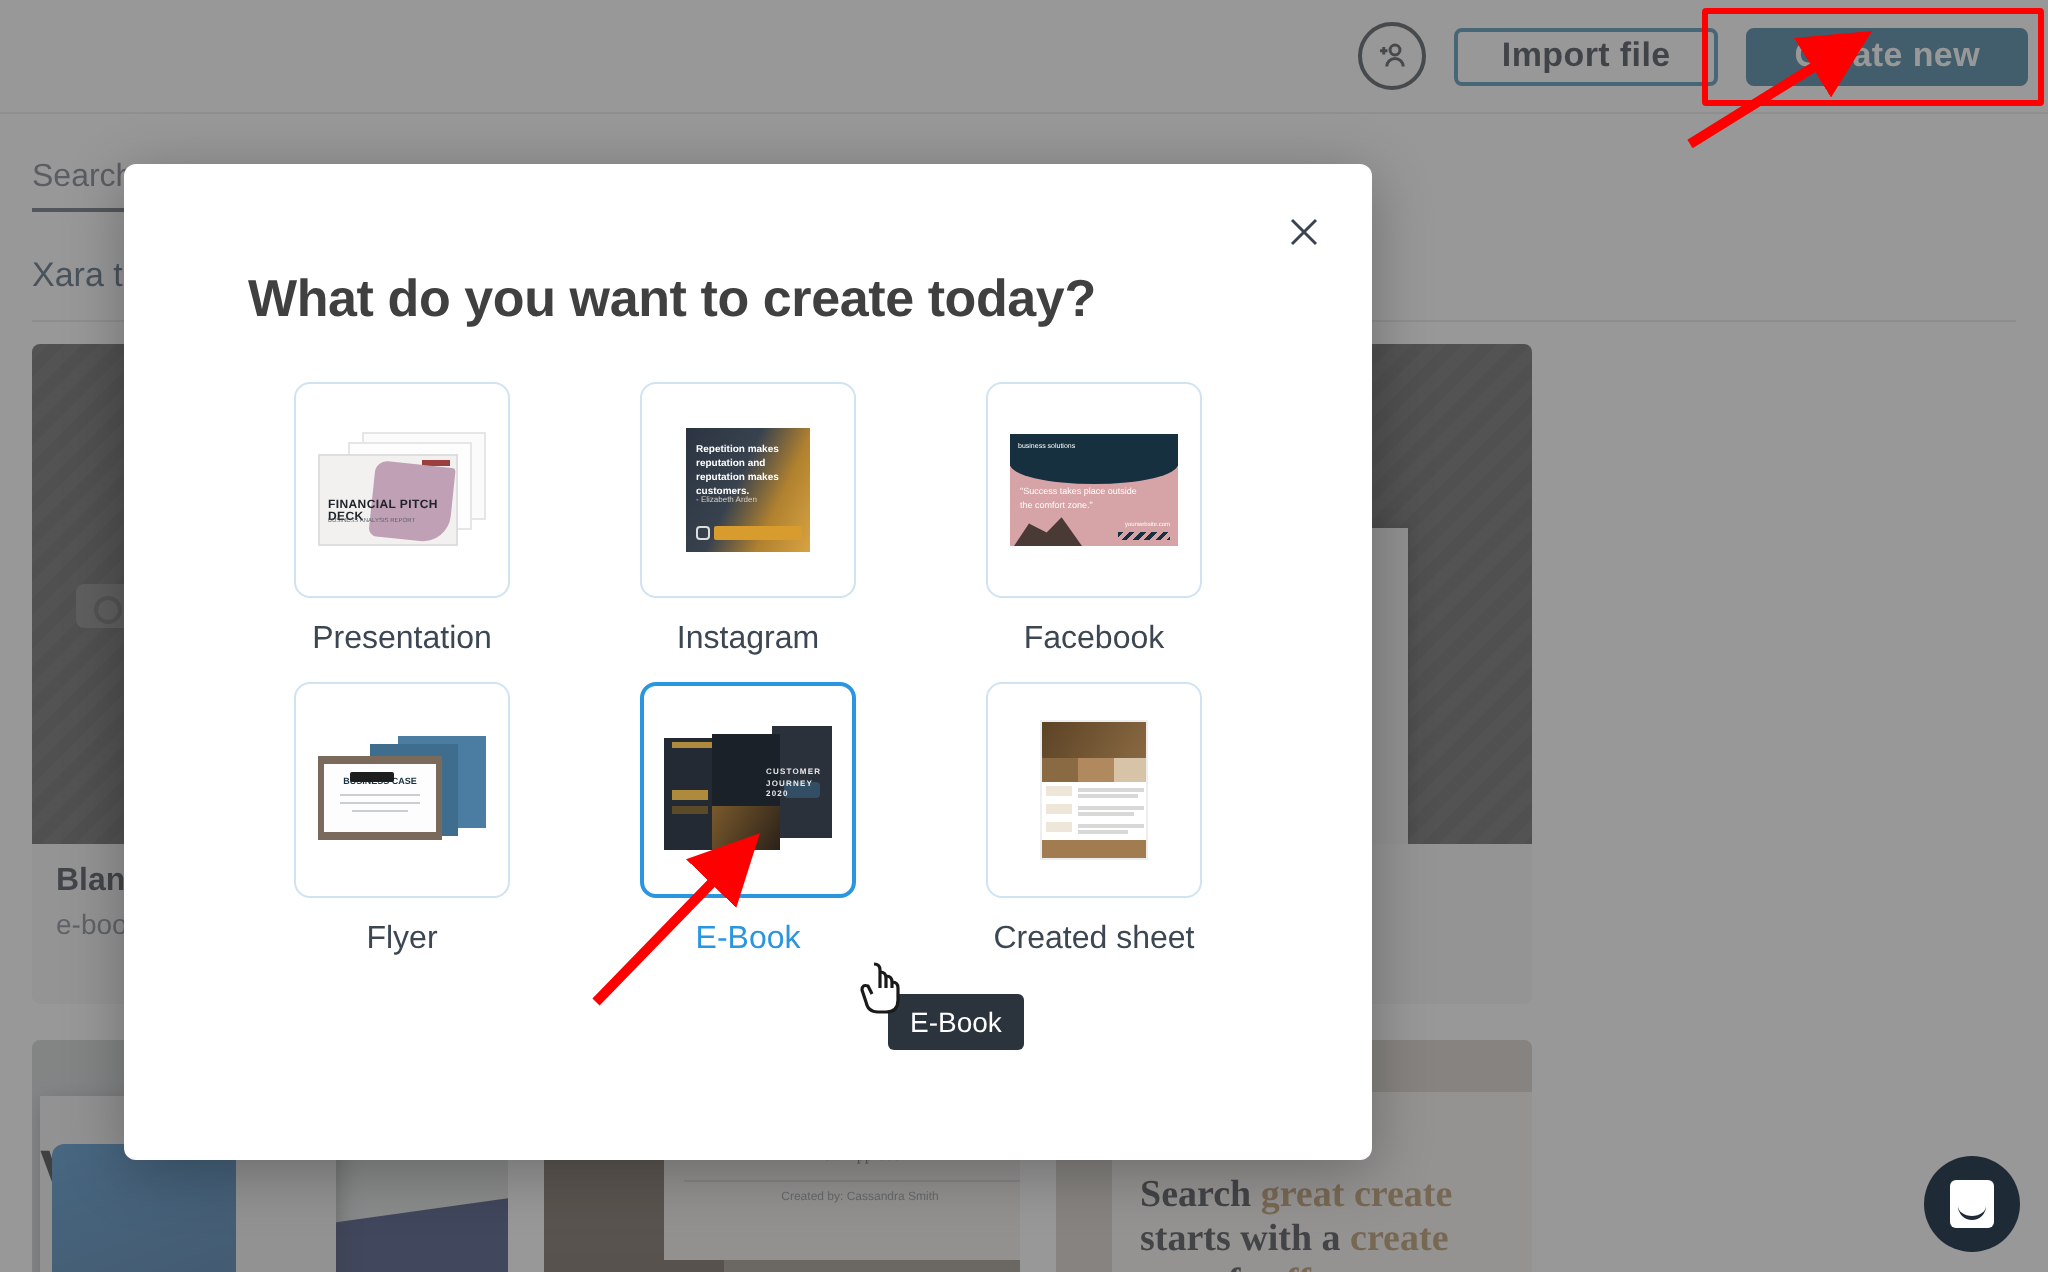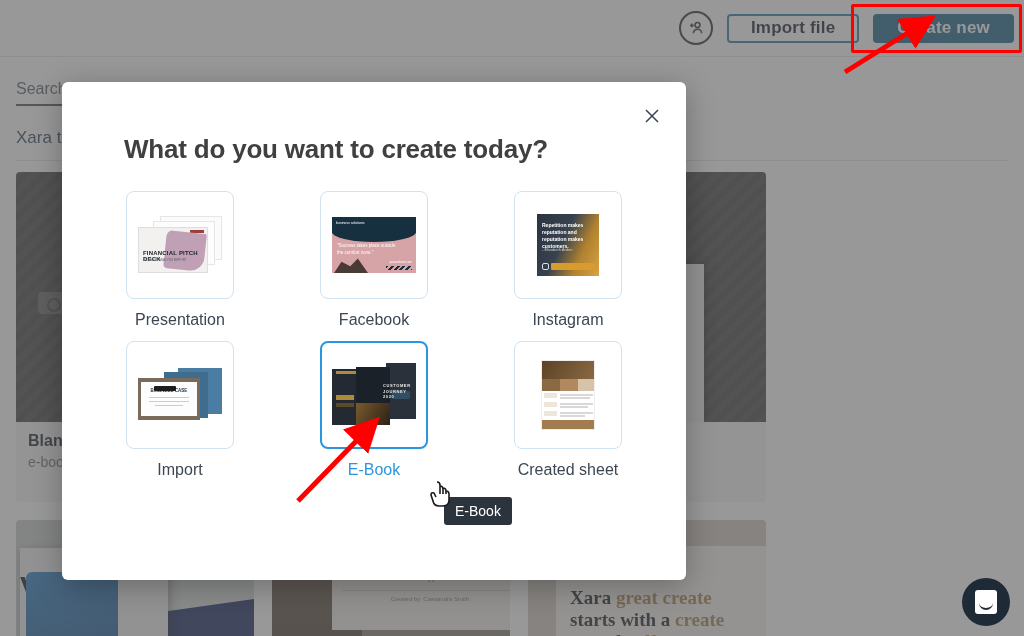--- a/index.html
+++ b/index.html
@@ -119,21 +119,21 @@
     position: absolute; right: 20px; top: 20px; width: 28px; height: 28px;
     display: flex; align-items: center; justify-content: center;
     color: #3a4450; cursor: pointer; font-size: 22px; line-height: 1;
   }
   .modal-title {
     font-size: 26px; font-weight: bold; color: #404040;
     margin: 18px 0 0 24px; letter-spacing: -.2px;
   }
   .cards {
     margin-top: 26px; display: grid;
-    grid-template-columns: repeat(3, 143px); gap: 12px 51px;
+    grid-template-columns: repeat(3, 143px); gap: 12px 30px;
     justify-content: center;
   }
   .cardwrap { width: 143px; display: flex; flex-direction: column; align-items: center; }
   .cardbox {
     width: 108px; height: 108px; border: 1px solid #cfe3f2; border-radius: 8px;
     background: #fff; display: flex; align-items: center; justify-content: center;
     position: relative; cursor: pointer; overflow: visible;
   }
   .cardbox.selected { border: 2px solid #2b96e0; }
   .cardlabel { margin-top: 12px; font-size: 16px; color: #3c4753; text-align: center; }
@@ -315,21 +315,21 @@
       </div>
 
       <div class="tcard">
         <div class="thumb thumb-coffee">
           <div class="page">
             <div class="logo">
               <span>LOGO</span>
               <small>COMPANY</small>
             </div>
             <div class="head">
-              <span>Xara</span>
+              <span>Search</span>
               <em>great create</em><br>
               <span>starts with a</span>
               <em>create</em><br>
               <span>cup of</span>
               <em>coffee</em>
             </div>
 
           </div>
         </div>
 
@@ -361,43 +361,43 @@
               <div class="ttl">FINANCIAL PITCH DECK</div>
               <div class="sub">BUSINESS ANALYSIS REPORT</div>
             </div>
           </div>
         </div>
         <div class="cardlabel">Presentation</div>
       </div>
 
       <div class="cardwrap">
         <div class="cardbox">
+          <div class="tn-ig">
+            <div class="q">Repetition makes reputation and reputation makes customers.</div>
+            <div class="a">- Elizabeth Arden</div>
+            <div class="ic"></div>
+            <div class="btn"></div>
+          </div>
+        </div>
+        <div class="cardlabel">Instagram</div>
+      </div>
+
+      <div class="cardwrap">
+        <div class="cardbox">
           <div class="tn-fb">
             <div class="navy"></div>
             <div class="wave"></div>
             <div class="lbl">business solutions</div>
             <div class="q">"Success takes place outside the comfort zone."</div>
             <div class="rock"></div>
             <div class="sig">yourwebsite.com</div>
             <div class="zig"></div>
           </div>
         </div>
         <div class="cardlabel">Facebook</div>
-      </div>
-
-      <div class="cardwrap">
-        <div class="cardbox">
-          <div class="tn-ig">
-            <div class="q">Repetition makes reputation and reputation makes customers.</div>
-            <div class="a">- Elizabeth Arden</div>
-            <div class="ic"></div>
-            <div class="btn"></div>
-          </div>
-        </div>
-        <div class="cardlabel">Instagram</div>
       </div>
 
       <div class="cardwrap">
         <div class="cardbox">
           <div class="tn tn-fl">
             <div class="b3">
               <div class="circ" style="left:16px;top:8px;"></div>
               <div class="circ" style="left:16px;top:26px;"></div>
             </div>
             <div class="b2"></div>
@@ -405,21 +405,21 @@
               <div class="w">
                 <div class="ttl">BUSINESS CASE</div>
                 <div class="ln" style="top:15px;"></div>
                 <div class="ln" style="top:19px;"></div>
                 <div class="ln" style="top:23px;width:28px;left:14px;"></div>
               </div>
               <div class="clip"></div>
             </div>
           </div>
         </div>
-        <div class="cardlabel">Import</div>
+        <div class="cardlabel">Flyer</div>
       </div>
 
       <div class="cardwrap">
         <div class="cardbox selected">
           <div class="tn-eb">
             <div class="c c3"></div>
             <div class="c c1">
               <div class="tbar"></div>
               <div class="gold"></div>
               <div class="gold2"></div>

